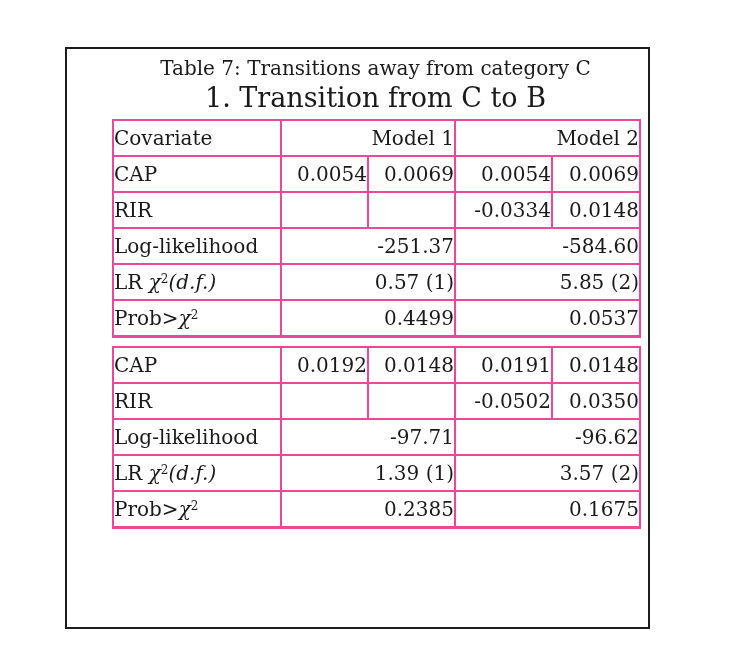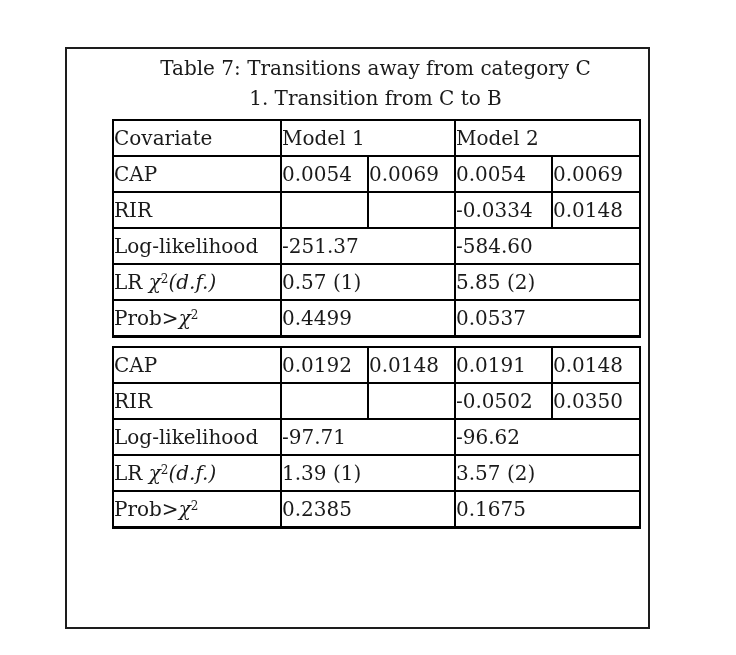--- a/index.html
+++ b/index.html
@@ -26,48 +26,48 @@
   }
   .main-title {
     margin-top: 6px;
     text-align: center;
     font-size: 20px;
     line-height: 26px;
     white-space: nowrap;
   }
   .sub-caption {
     text-align: center;
-    font-size: 20px;
+    font-size: 27px;
     line-height: 26px;
     white-space: nowrap;
   }
   .caption-1 { margin-top: 4px; }
   .caption-2 { margin-top: 40px; }
   table.panel {
     border-collapse: collapse;
     table-layout: fixed;
     width: 527px;
     margin: 8px 0 0 9px;
   }
   .caption-2 + table.panel { margin-top: 6px; }
   table.panel td {
-    border: 2px solid #000000;
+    border: 2px solid #ec4899;
     height: 34px;
     padding: 0;
     font-size: 20px;
     overflow: hidden;
     white-space: nowrap;
   }
   table.panel tr:last-child td { border-bottom-width: 3px; }
   td.label-cell {
     text-align: left;
     padding-left: 9px;
   }
   td.value-cell, td.group-header {
-    text-align: left;
+    text-align: right;
     border-radius: 6px;
   }
   .math-it { font-style: italic; }
   sup.chi-sup {
     font-size: 12px;
     line-height: 0;
     vertical-align: 6px;
     font-style: normal;
   }
 </style>

